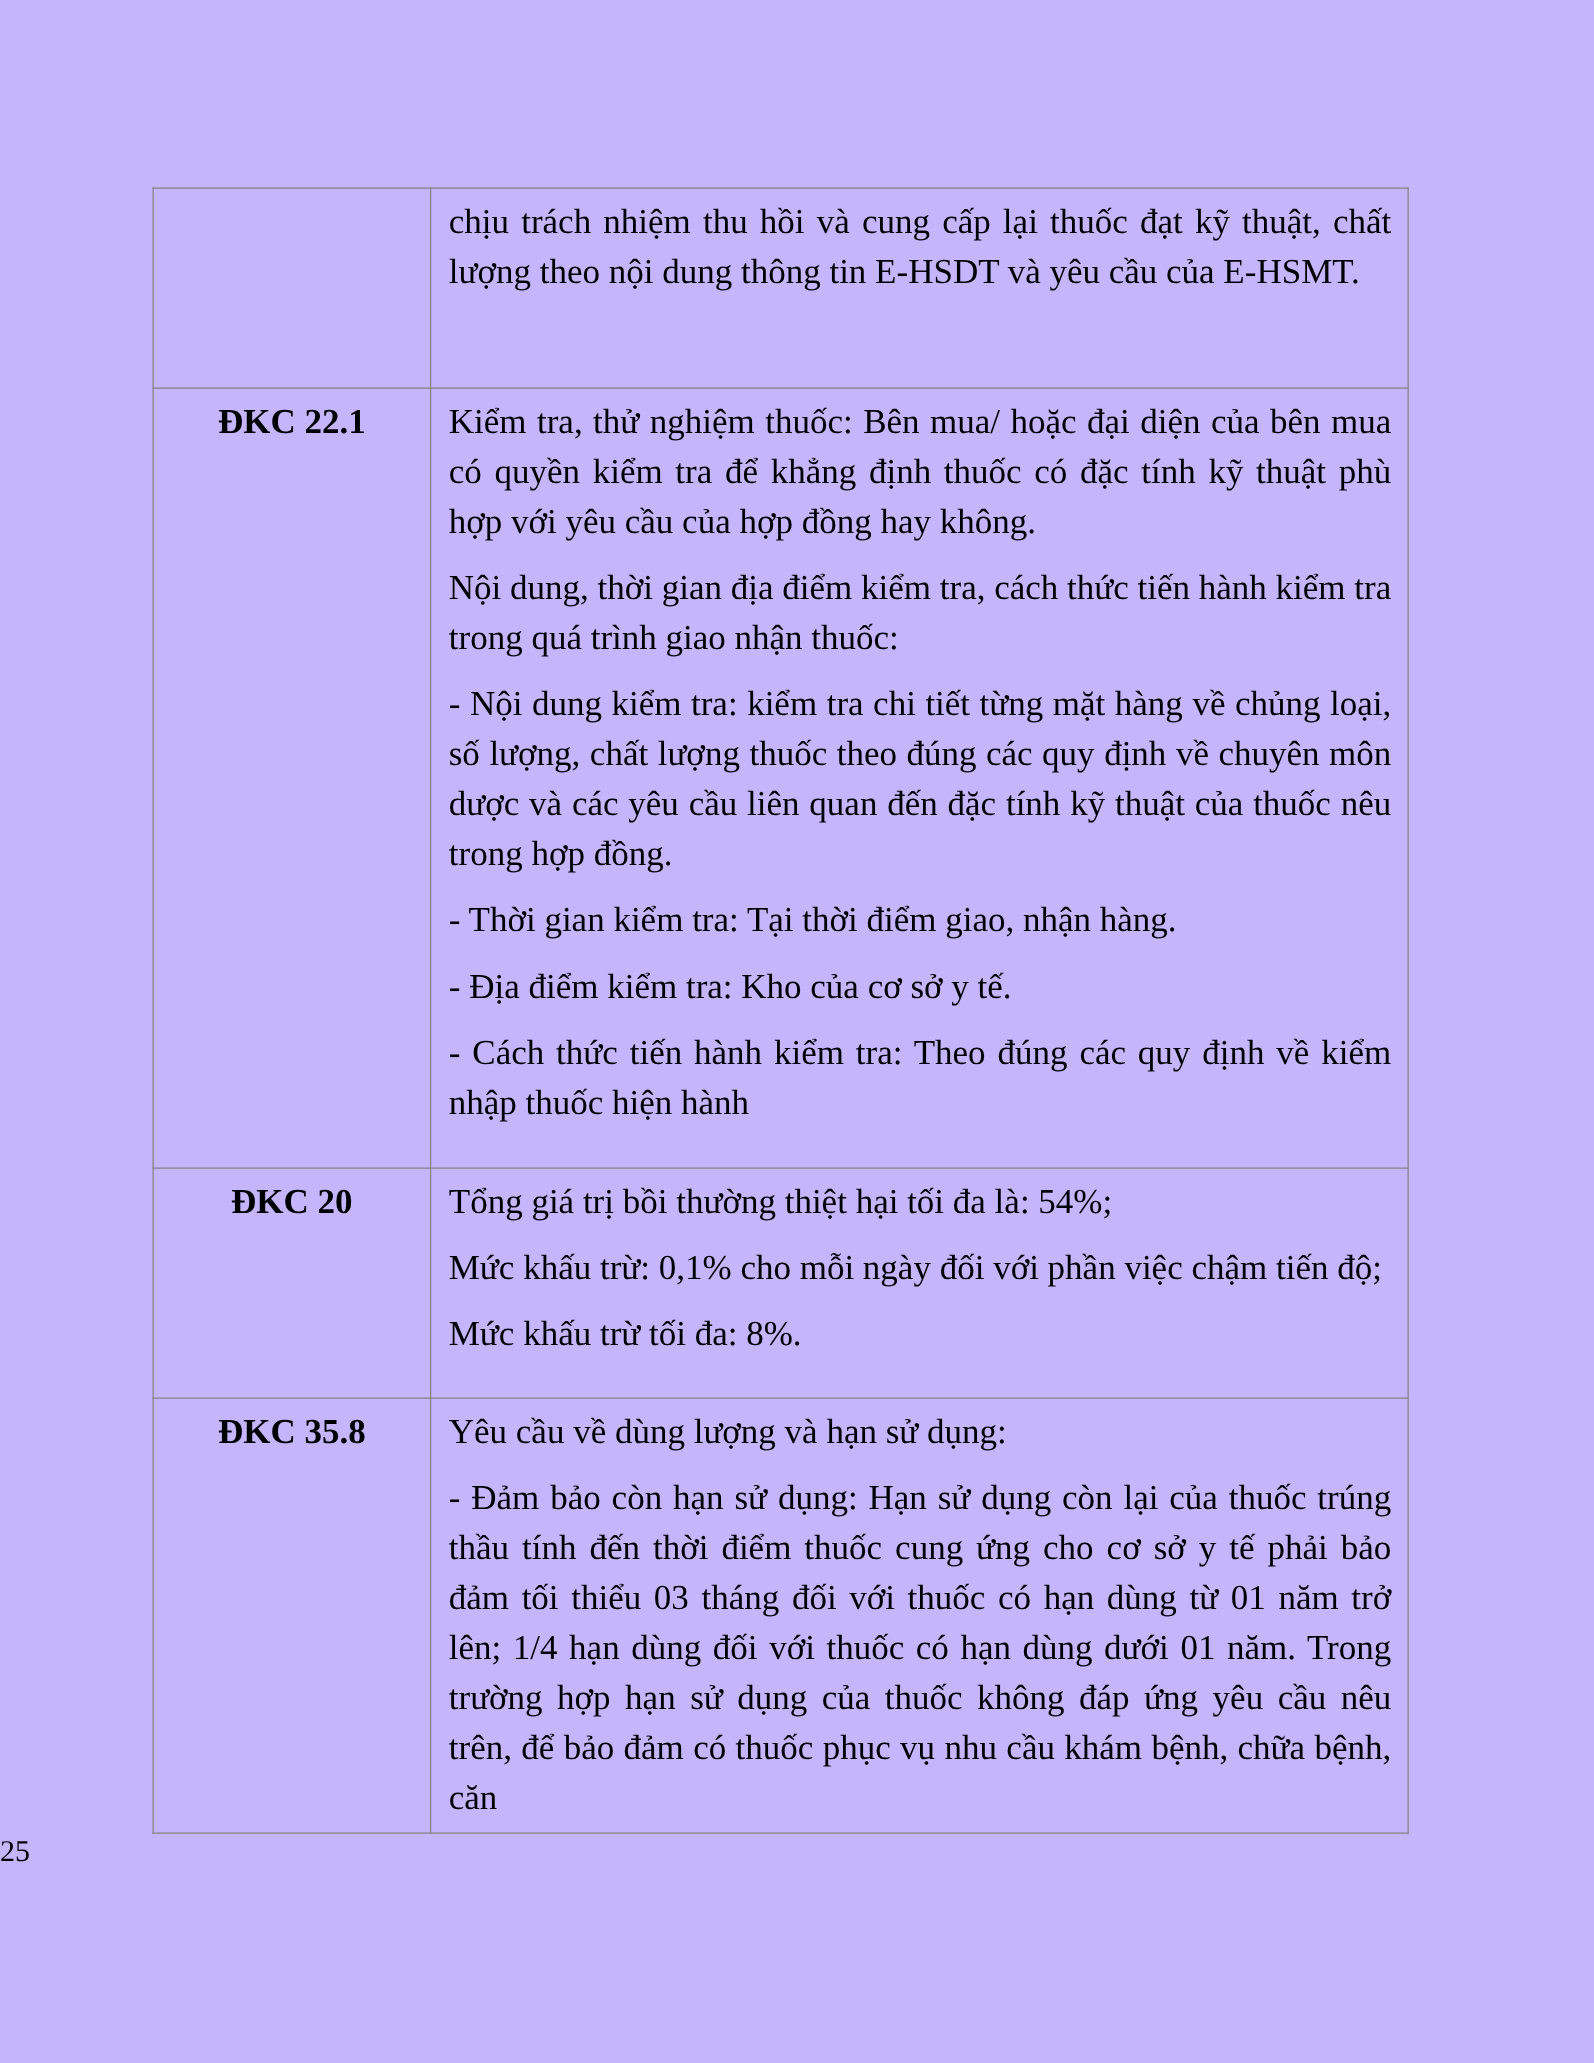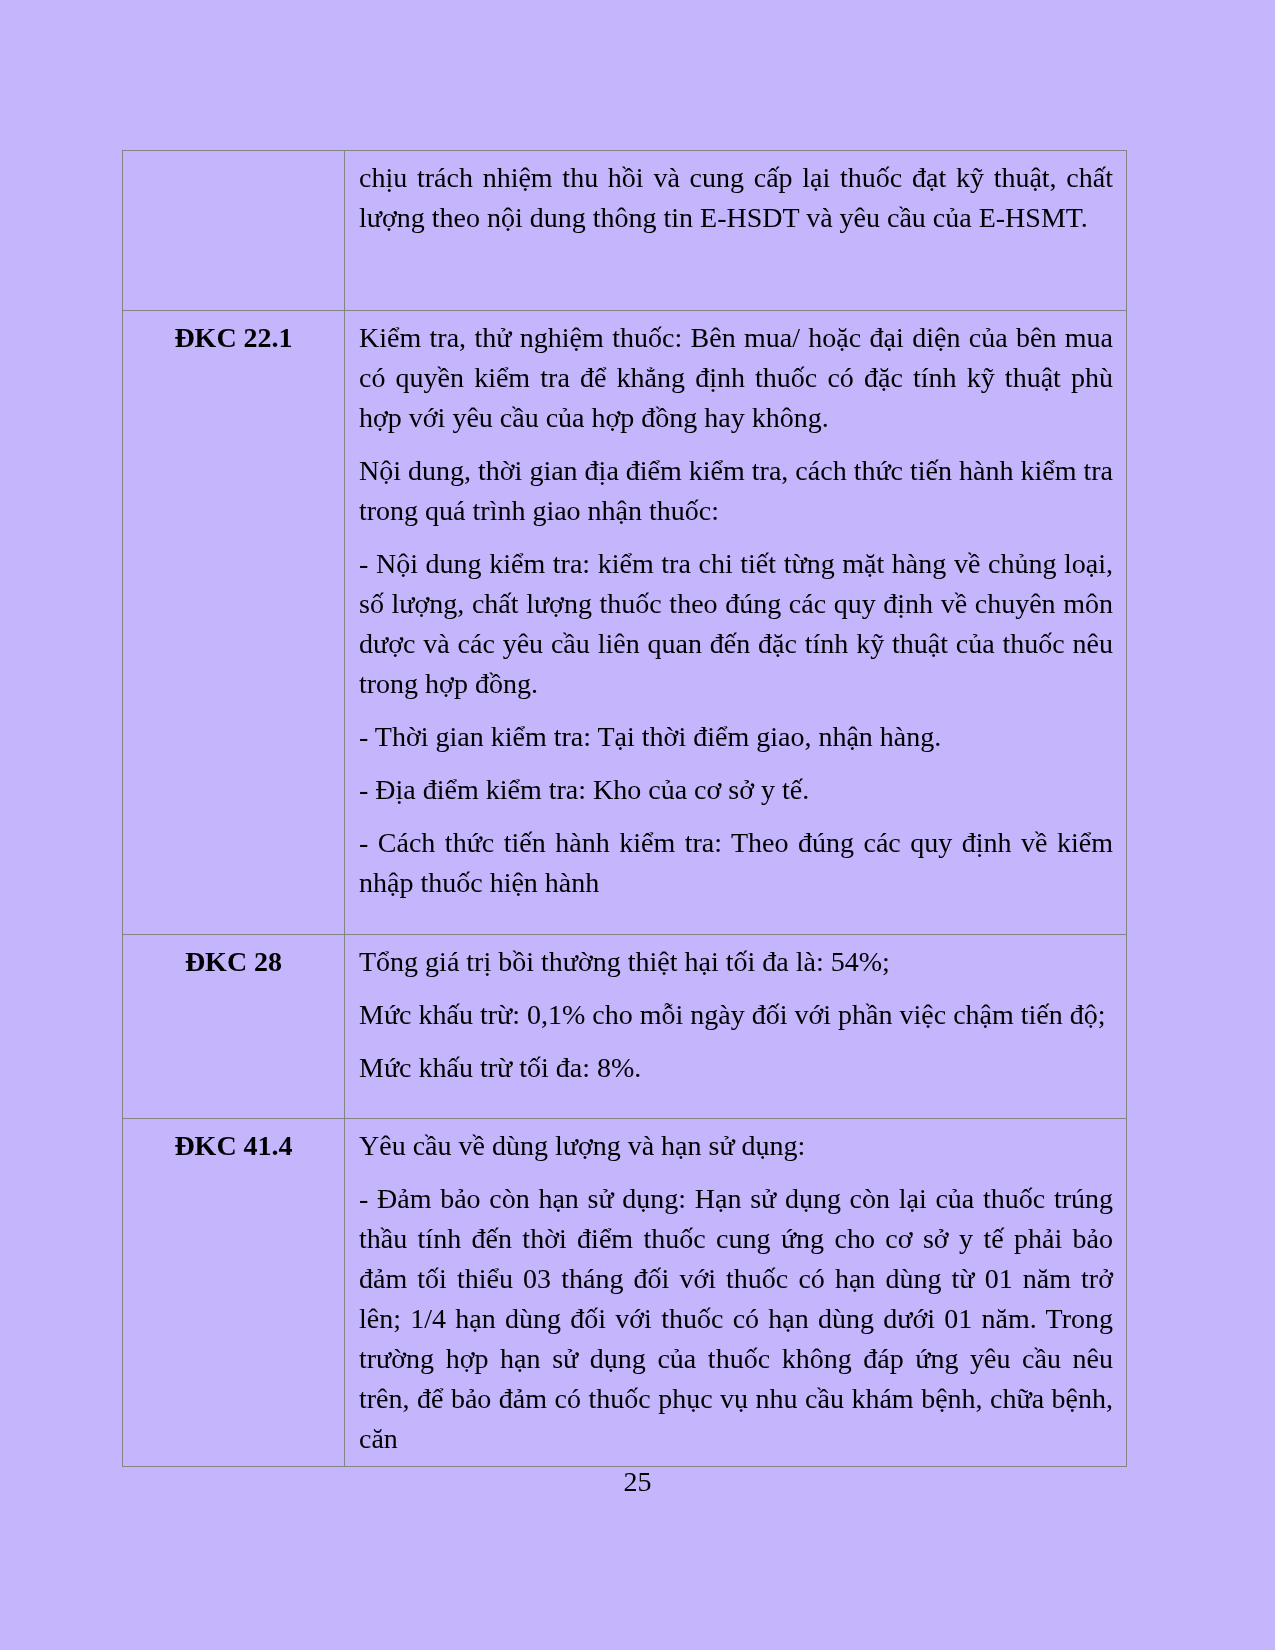--- a/index.html
+++ b/index.html
@@ -49,22 +49,21 @@
   tr.row-0 td { height: 145px; }
   tr.row-1 td { height: 609px; }
   tr.row-2 td { height: 169px; }
   tr.row-3 td { height: 63px; }
   tr.row-4 td { height: 306px; }
   .page-number {
     position: absolute;
     top: 1462px;
     left: 0;
     width: 1275px;
-    text-align: center;
-    font-size: 28px;
+    font-size: 24px;
     line-height: 40px;
   }
 </style>
 </head>
 <body>
 
 <div class="page">
 
   <table class="conditions">
     <tbody>
@@ -79,29 +78,29 @@
           <td class="content-cell">
             <p>Kiểm tra, thử nghiệm thuốc: Bên mua/ hoặc đại diện của bên mua có quyền kiểm tra để khẳng định thuốc có đặc tính kỹ thuật phù hợp với yêu cầu của hợp đồng hay không.</p>
             <p>Nội dung, thời gian địa điểm kiểm tra, cách thức tiến hành kiểm tra trong quá trình giao nhận thuốc:</p>
             <p>- Nội dung kiểm tra: kiểm tra chi tiết từng mặt hàng về chủng loại, số lượng, chất lượng thuốc theo đúng các quy định về chuyên môn dược và các yêu cầu liên quan đến đặc tính kỹ thuật của thuốc nêu trong hợp đồng.</p>
             <p>- Thời gian kiểm tra: Tại thời điểm giao, nhận hàng.</p>
             <p>- Địa điểm kiểm tra: Kho của cơ sở y tế.</p>
             <p>- Cách thức tiến hành kiểm tra: Theo đúng các quy định về kiểm nhập thuốc hiện hành</p>
           </td>
         </tr>
         <tr class="row-2">
-          <td class="code-cell">ĐKC 28</td>
+          <td class="code-cell">ĐKC 20</td>
           <td class="content-cell">
             <p>Tổng giá trị bồi thường thiệt hại tối đa là: 54%;</p>
             <p>Mức khấu trừ: 0,1% cho mỗi ngày đối với phần việc chậm tiến độ;</p>
             <p>Mức khấu trừ tối đa: 8%.</p>
           </td>
         </tr>
         <tr class="row-4">
-          <td class="code-cell">ĐKC 41.4</td>
+          <td class="code-cell">ĐKC 35.8</td>
           <td class="content-cell">
             <p>Yêu cầu về dùng lượng và hạn sử dụng:</p>
             <p>- Đảm bảo còn hạn sử dụng: Hạn sử dụng còn lại của thuốc trúng thầu tính đến thời điểm thuốc cung ứng cho cơ sở y tế phải bảo đảm tối thiểu 03 tháng đối với thuốc có hạn dùng từ 01 năm trở lên; 1/4 hạn dùng đối với thuốc có hạn dùng dưới 01 năm. Trong trường hợp hạn sử dụng của thuốc không đáp ứng yêu cầu nêu trên, để bảo đảm có thuốc phục vụ nhu cầu khám bệnh, chữa bệnh, căn</p>
           </td>
         </tr>
       </tbody>
   </table>
 
   <div class="page-number">25</div>
 

